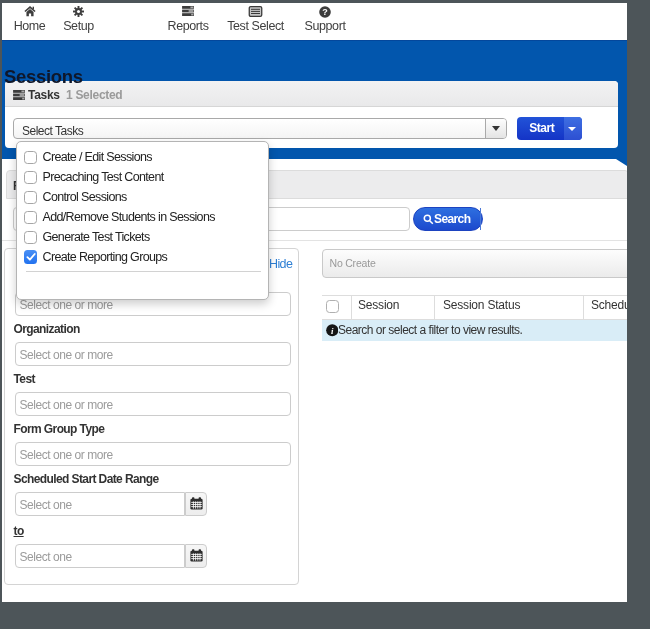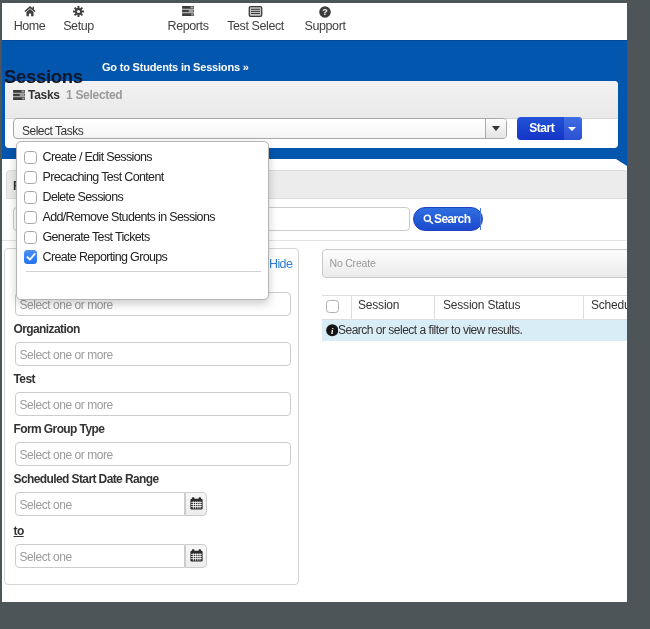--- a/index.html
+++ b/index.html
@@ -5,21 +5,21 @@
   html,body{margin:0;padding:0;}
   body{width:650px;height:629px;background:#4d5559;position:relative;overflow:hidden;
        font-family:"Liberation Sans",sans-serif;}
   #win{position:absolute;left:2px;top:3px;width:625px;height:599px;background:#fff;overflow:hidden;}
   .abs{position:absolute;} svg{display:block;}
   .navitem{position:absolute;top:0;height:37px;text-align:center;}
   .navicon{position:absolute;top:3px;left:0;right:0;height:13px;display:flex;justify-content:center;}
   .navlbl{position:absolute;top:17px;left:0;right:0;font-size:12.5px;color:#3f3f3f;letter-spacing:-0.4px;line-height:13px;}
   .blue{position:absolute;left:0;top:37px;width:625px;height:119px;background:#0256ad;border-top:1px solid #03479c;box-sizing:border-box;}
   .inpanel{position:absolute;left:3px;top:78px;width:613px;height:67px;background:#fff;border-radius:4px;}
-  .inhead{position:absolute;left:0;top:0;width:100%;height:38px;background:linear-gradient(#f2f2f3,#e9e9ea);border-bottom:1px solid #d6d6d6;border-radius:4px 4px 0 0;box-sizing:border-box;}
+  .inhead{position:absolute;left:0;top:0;width:100%;height:26px;background:linear-gradient(#f2f2f3,#e9e9ea);border-bottom:1px solid #d6d6d6;border-radius:4px 4px 0 0;box-sizing:border-box;}
   .combo{position:absolute;left:10.5px;top:115px;width:494px;height:21px;background:linear-gradient(#fff,#f4f4f4);border:1px solid #a9a9a9;border-radius:4px;box-sizing:border-box;}
   .combocaret{position:absolute;right:0;top:0;width:20px;height:19px;background:linear-gradient(#fdfdfd,#e4e4e4);border-left:1px solid #a9a9a9;border-radius:0 3px 3px 0;}
   .tri-dn-dark{width:0;height:0;border-left:4px solid transparent;border-right:4px solid transparent;border-top:5px solid #333;}
   .tri-dn-wht{width:0;height:0;border-left:4px solid transparent;border-right:4px solid transparent;border-top:4px solid #fff;}
   .lbl{position:absolute;left:11.5px;font-size:12px;font-weight:bold;color:#333;letter-spacing:-0.6px;}
   .finput{position:absolute;left:13px;width:276px;height:24px;border:1px solid #ccc;border-radius:4px;box-sizing:border-box;background:#fff;}
   .ph{position:absolute;left:3.5px;top:5px;font-size:12px;color:#9b9b9b;letter-spacing:-0.45px;white-space:nowrap;}
   .menu{position:absolute;left:13.5px;top:138px;width:253.5px;height:158.5px;background:#fff;border:1px solid #b4b4b4;border-radius:5px;box-shadow:0 4px 10px rgba(0,0,0,0.2);z-index:20;box-sizing:border-box;overflow:hidden;}
   .mi{position:absolute;left:26px;height:15px;font-size:12.5px;color:#222;letter-spacing:-0.65px;white-space:nowrap;}
   .cb{position:absolute;width:13.5px;height:13.5px;border:1.2px solid #a6a6a6;border-radius:3.5px;background:#fff;box-sizing:border-box;}
@@ -90,21 +90,20 @@
           <text x="7" y="10.6" font-size="10.5" font-weight="bold" fill="#fff" text-anchor="middle" font-family="Liberation Sans">?</text>
         </svg>
       </div>
     <div class="navlbl">Support</div>
   </div>
 
   <div class="blue"></div>
   <div class="abs" style="left:614px;top:156px;width:11px;height:7px;background:#0256ad;clip-path:polygon(0 0,100% 0,100% 100%);"></div>
 
   <div class="abs" style="left:2px;top:50px;line-height:18px;font-size:18.5px;font-weight:bold;color:#0f172a;letter-spacing:-0.3px;z-index:2;margin-top:15px;">Sessions</div>
-  <div class="abs" style="left:100px;top:58px;line-height:12px;font-size:11px;font-weight:bold;color:#fff;letter-spacing:-0.2px;z-index:2;">Go to Students in Sessions »</div>
 
   <div class="inpanel">
     <div class="inhead">
       <div class="abs" style="left:8px;top:9px;">
           <svg width="12" height="10" viewBox="0 0 13 11">
             <rect x="0" y="0" width="13" height="3.1" fill="#3c3c3c"></rect>
             <rect x="9.2" y="0.6" width="3.2" height="1.9" fill="#a9a9a9"></rect>
             <rect x="0" y="3.95" width="13" height="3.1" fill="#3c3c3c"></rect>
             <rect x="7.2" y="4.55" width="5.2" height="1.9" fill="#a9a9a9"></rect>
             <rect x="0" y="7.9" width="13" height="3.1" fill="#3c3c3c"></rect>
@@ -232,21 +231,21 @@
       </div>
     <div class="abs" style="left:16.5px;top:3.5px;font-size:12px;color:#333;letter-spacing:-0.5px;line-height:13px;">Search or select a filter to view results.</div>
   </div>
 
   <div class="menu">
     <div class="cb" style="left:7px;top:8.9px;"></div>
     <div class="mi" style="top:8.4px;">Create / Edit Sessions</div>
     <div class="cb" style="left:7px;top:28.8px;"></div>
     <div class="mi" style="top:28.3px;">Precaching Test Content</div>
     <div class="cb" style="left:7px;top:48.7px;"></div>
-    <div class="mi" style="top:48.2px;">Delete Sessions</div>
+    <div class="mi" style="top:48.2px;">Control Sessions</div>
     <div class="cb" style="left:7px;top:68.6px;"></div>
     <div class="mi" style="top:68.1px;">Add/Remove Students in Sessions</div>
     <div class="cb" style="left:7px;top:88.5px;"></div>
     <div class="mi" style="top:88px;">Generate Test Tickets</div>
     <div class="cb cbchecked" style="left:7px;top:108.4px;">
         <svg width="14" height="14" viewBox="0 0 14 14">
           <path d="M3.4 7.2 L5.9 9.7 L10.7 4" stroke="#fff" stroke-width="1.8" fill="none" stroke-linecap="round" stroke-linejoin="round"></path>
         </svg>
       </div>
     <div class="mi" style="top:107.9px;">Create Reporting Groups</div>

